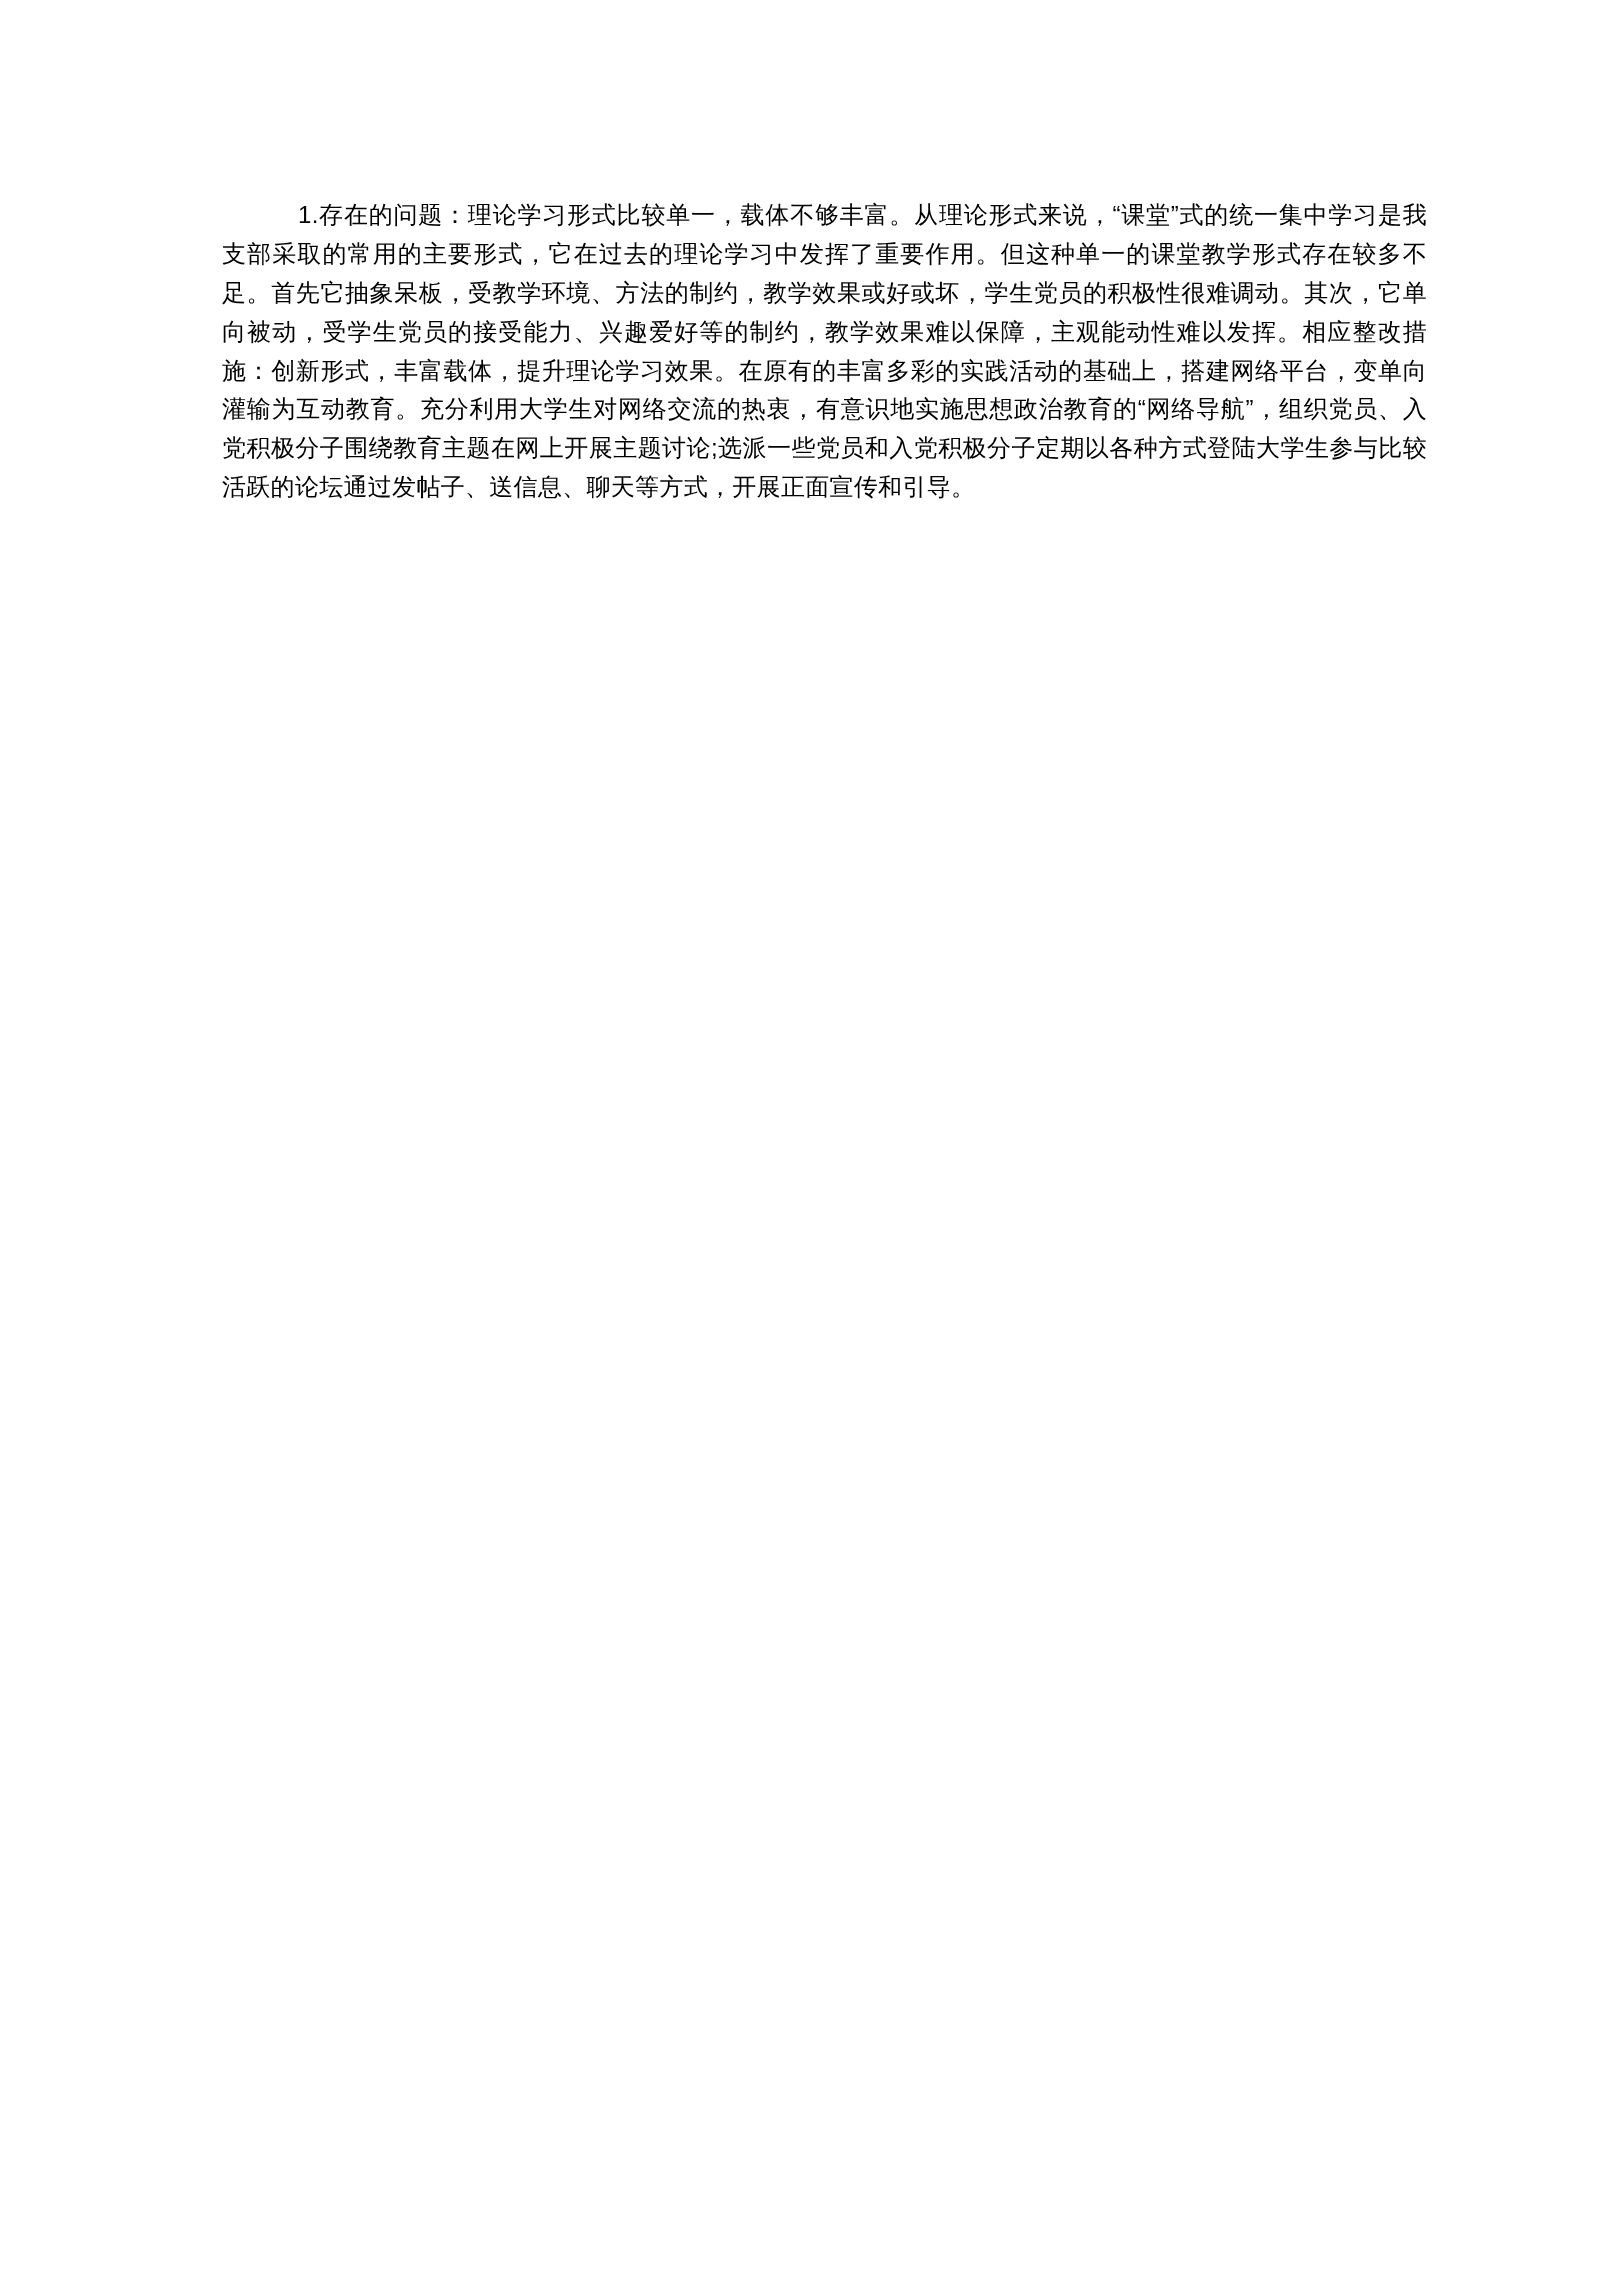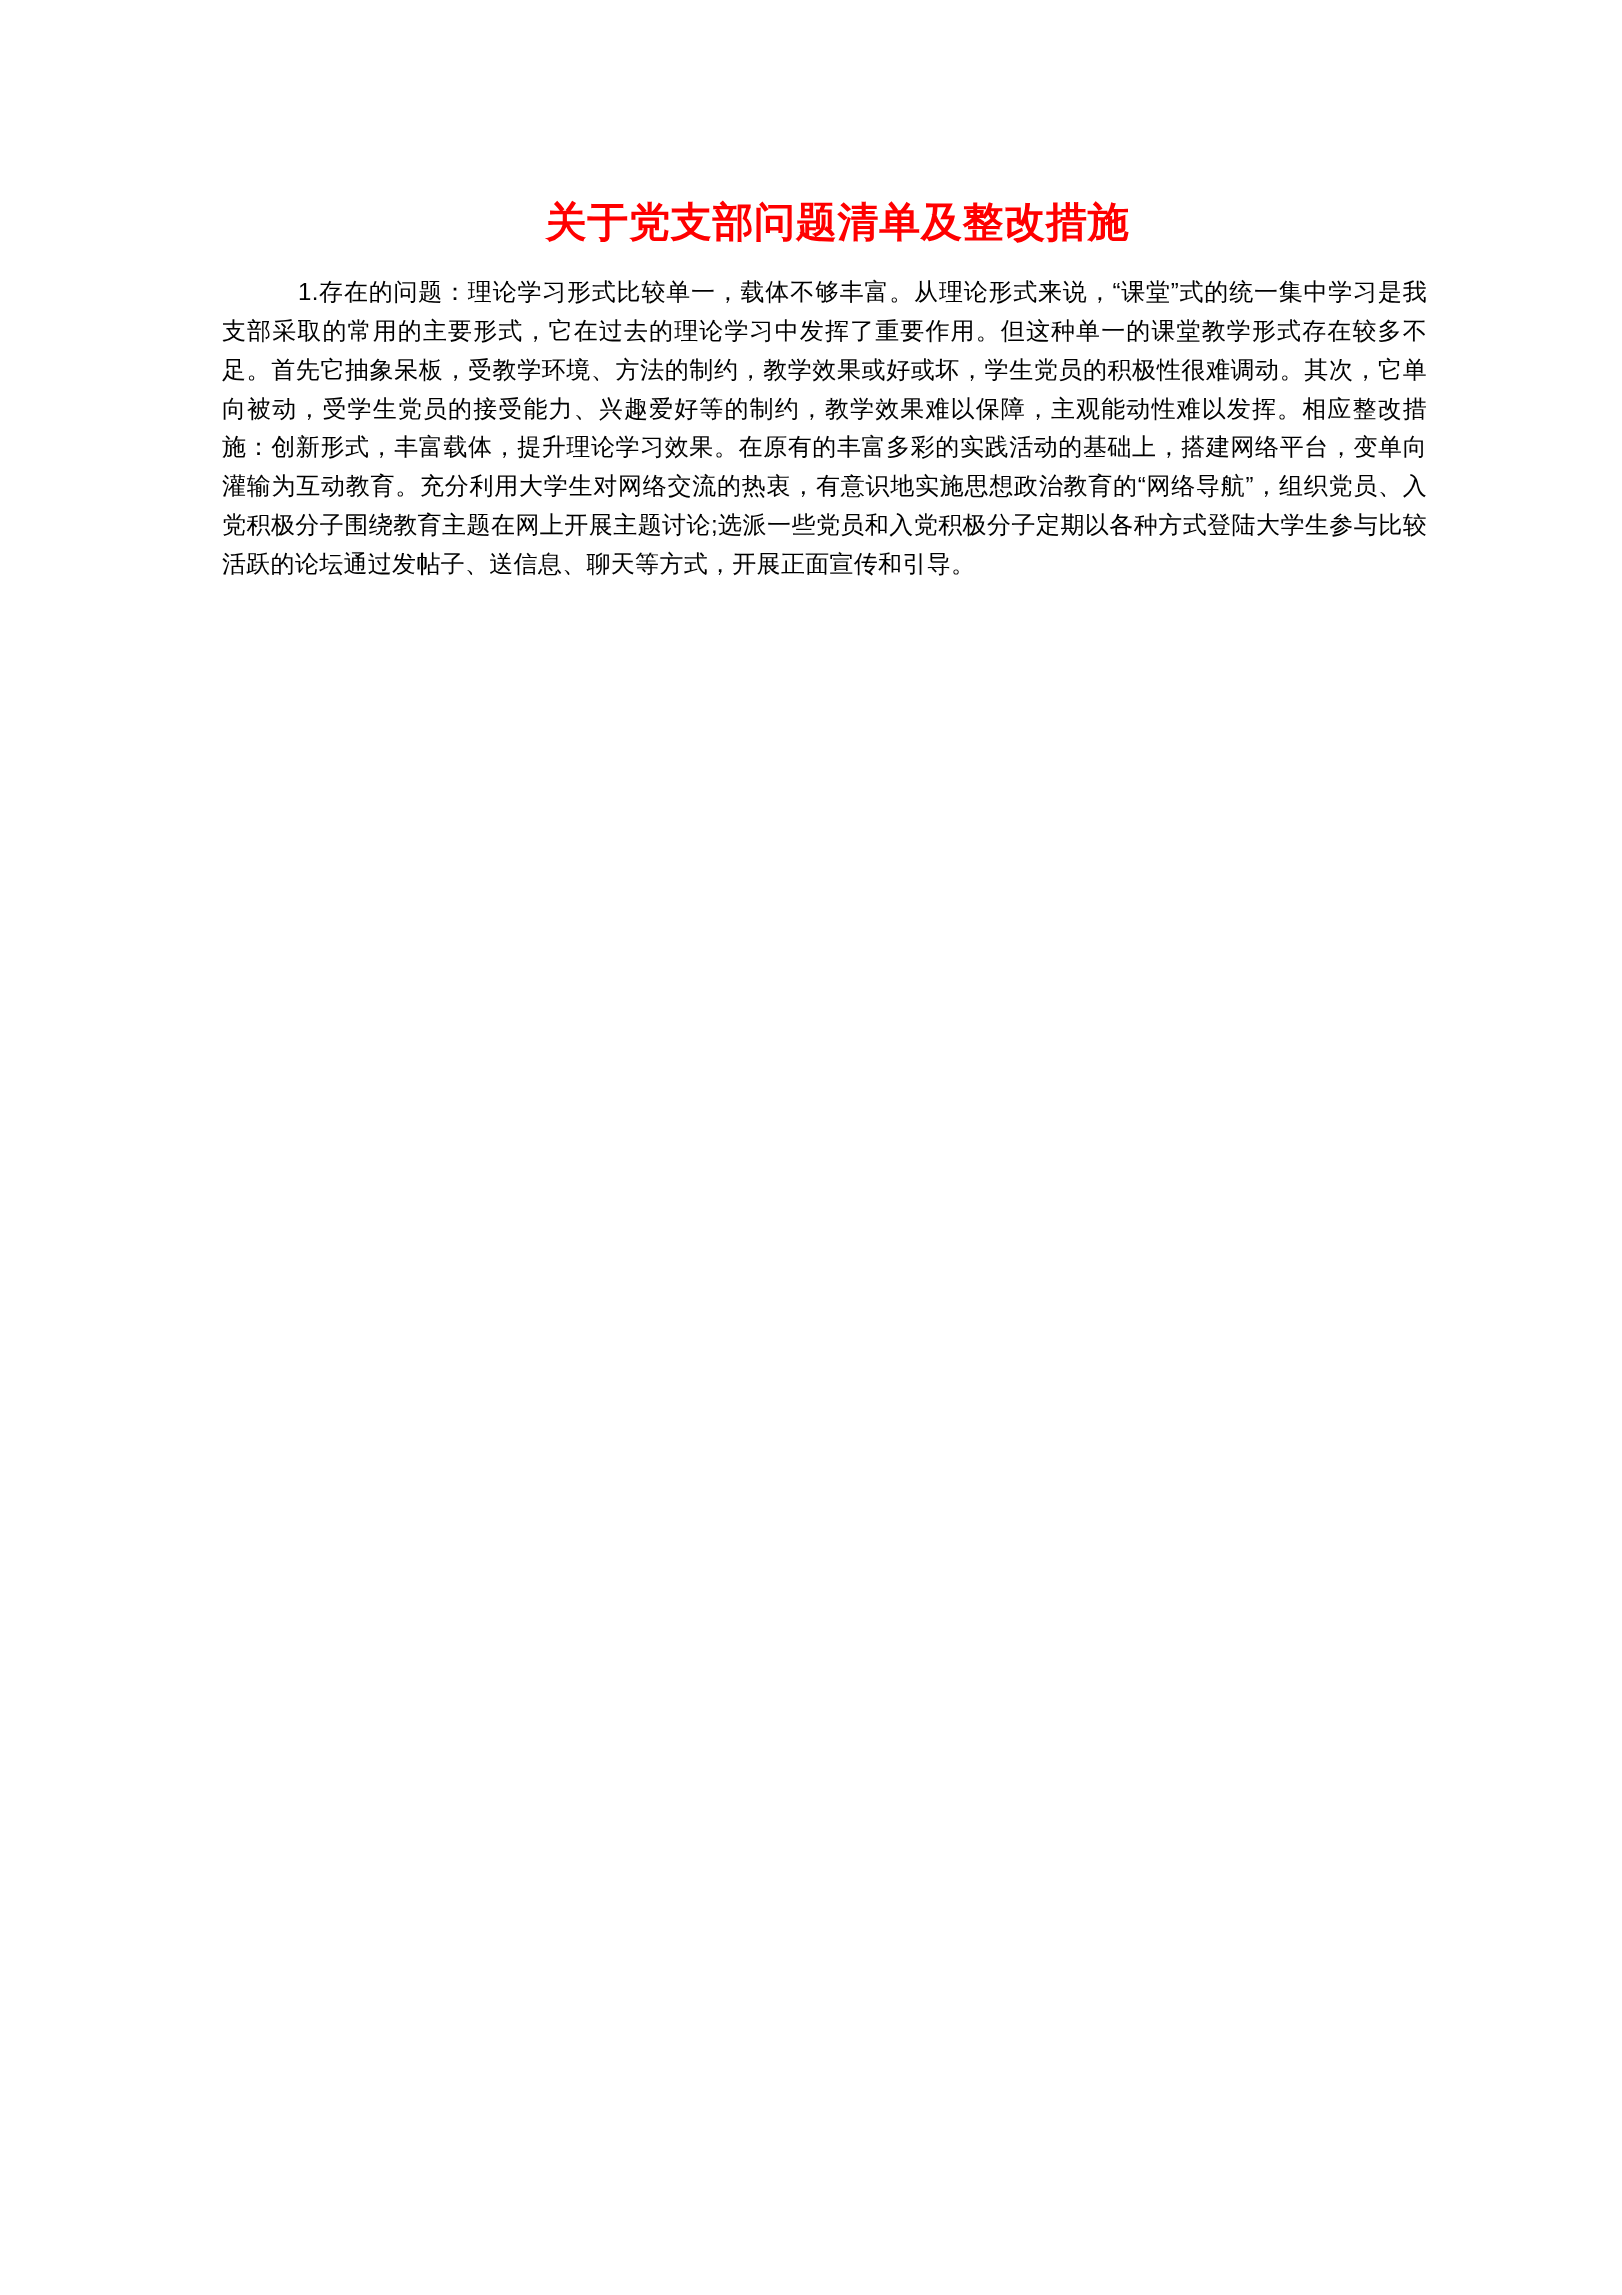--- a/index.html
+++ b/index.html
@@ -41,16 +41,15 @@
     letter-spacing: 0.3px;
   }
   .para:last-child {
     margin-bottom: 0;
   }
 </style>
 </head>
 <body>
 
 <div class="page">
-  <h1 class="doc-title">关于党支部问题清单及整改措施</h1>
   <p class="para">1.存在的问题：理论学习形式比较单一，载体不够丰富。从理论形式来说，“课堂”式的统一集中学习是我支部采取的常用的主要形式，它在过去的理论学习中发挥了重要作用。但这种单一的课堂教学形式存在较多不足。首先它抽象呆板，受教学环境、方法的制约，教学效果或好或坏，学生党员的积极性很难调动。其次，它单向被动，受学生党员的接受能力、兴趣爱好等的制约，教学效果难以保障，主观能动性难以发挥。相应整改措施：创新形式，丰富载体，提升理论学习效果。在原有的丰富多彩的实践活动的基础上，搭建网络平台，变单向灌输为互动教育。充分利用大学生对网络交流的热衷，有意识地实施思想政治教育的“网络导航”，组织党员、入党积极分子围绕教育主题在网上开展主题讨论;选派一些党员和入党积极分子定期以各种方式登陆大学生参与比较活跃的论坛通过发帖子、送信息、聊天等方式，开展正面宣传和引导。</p>
 </div>
 
 
 </body></html>

